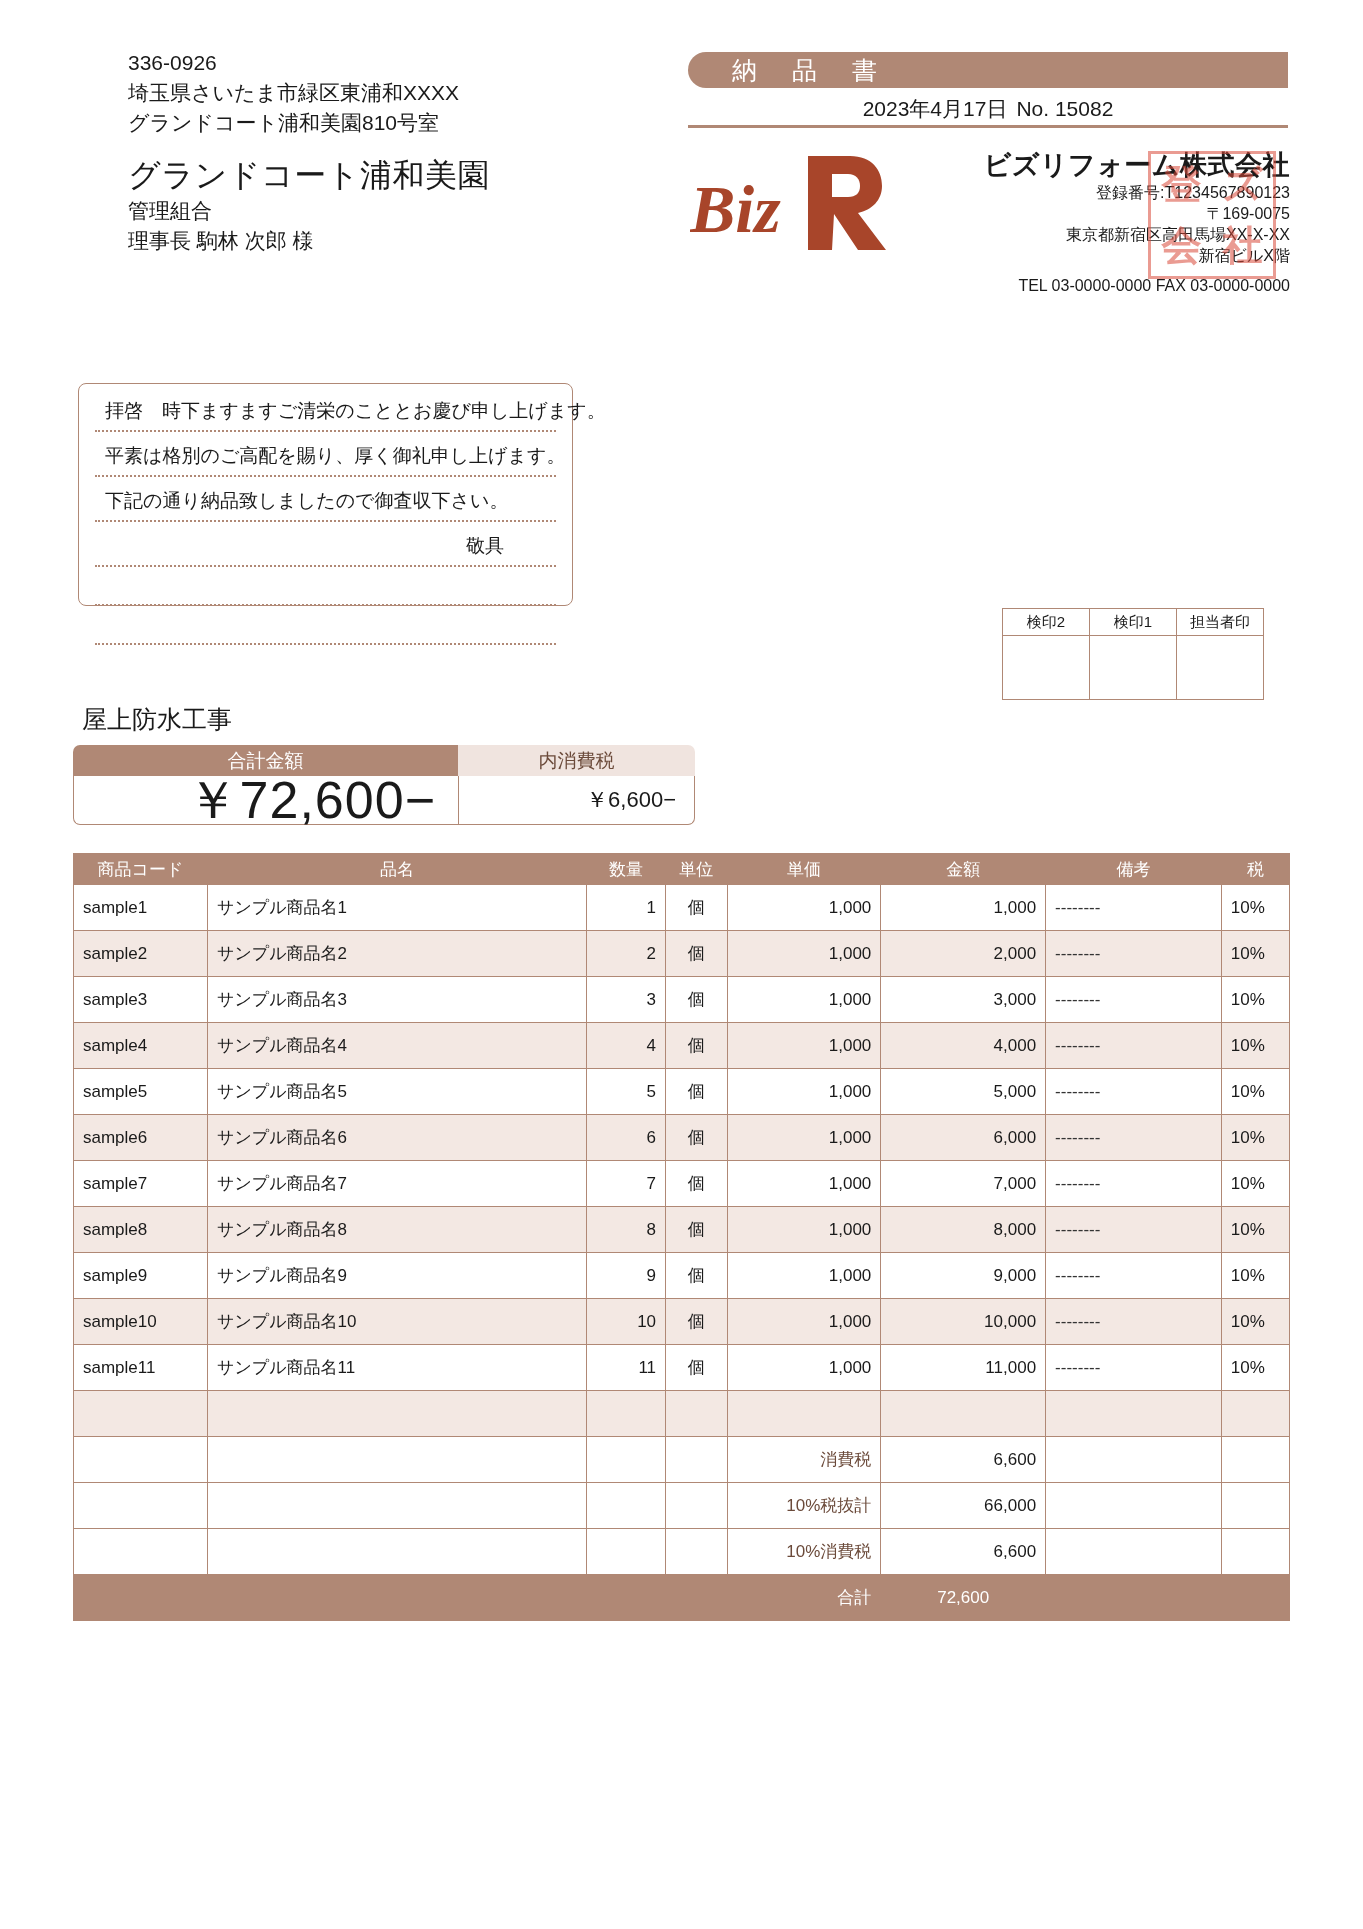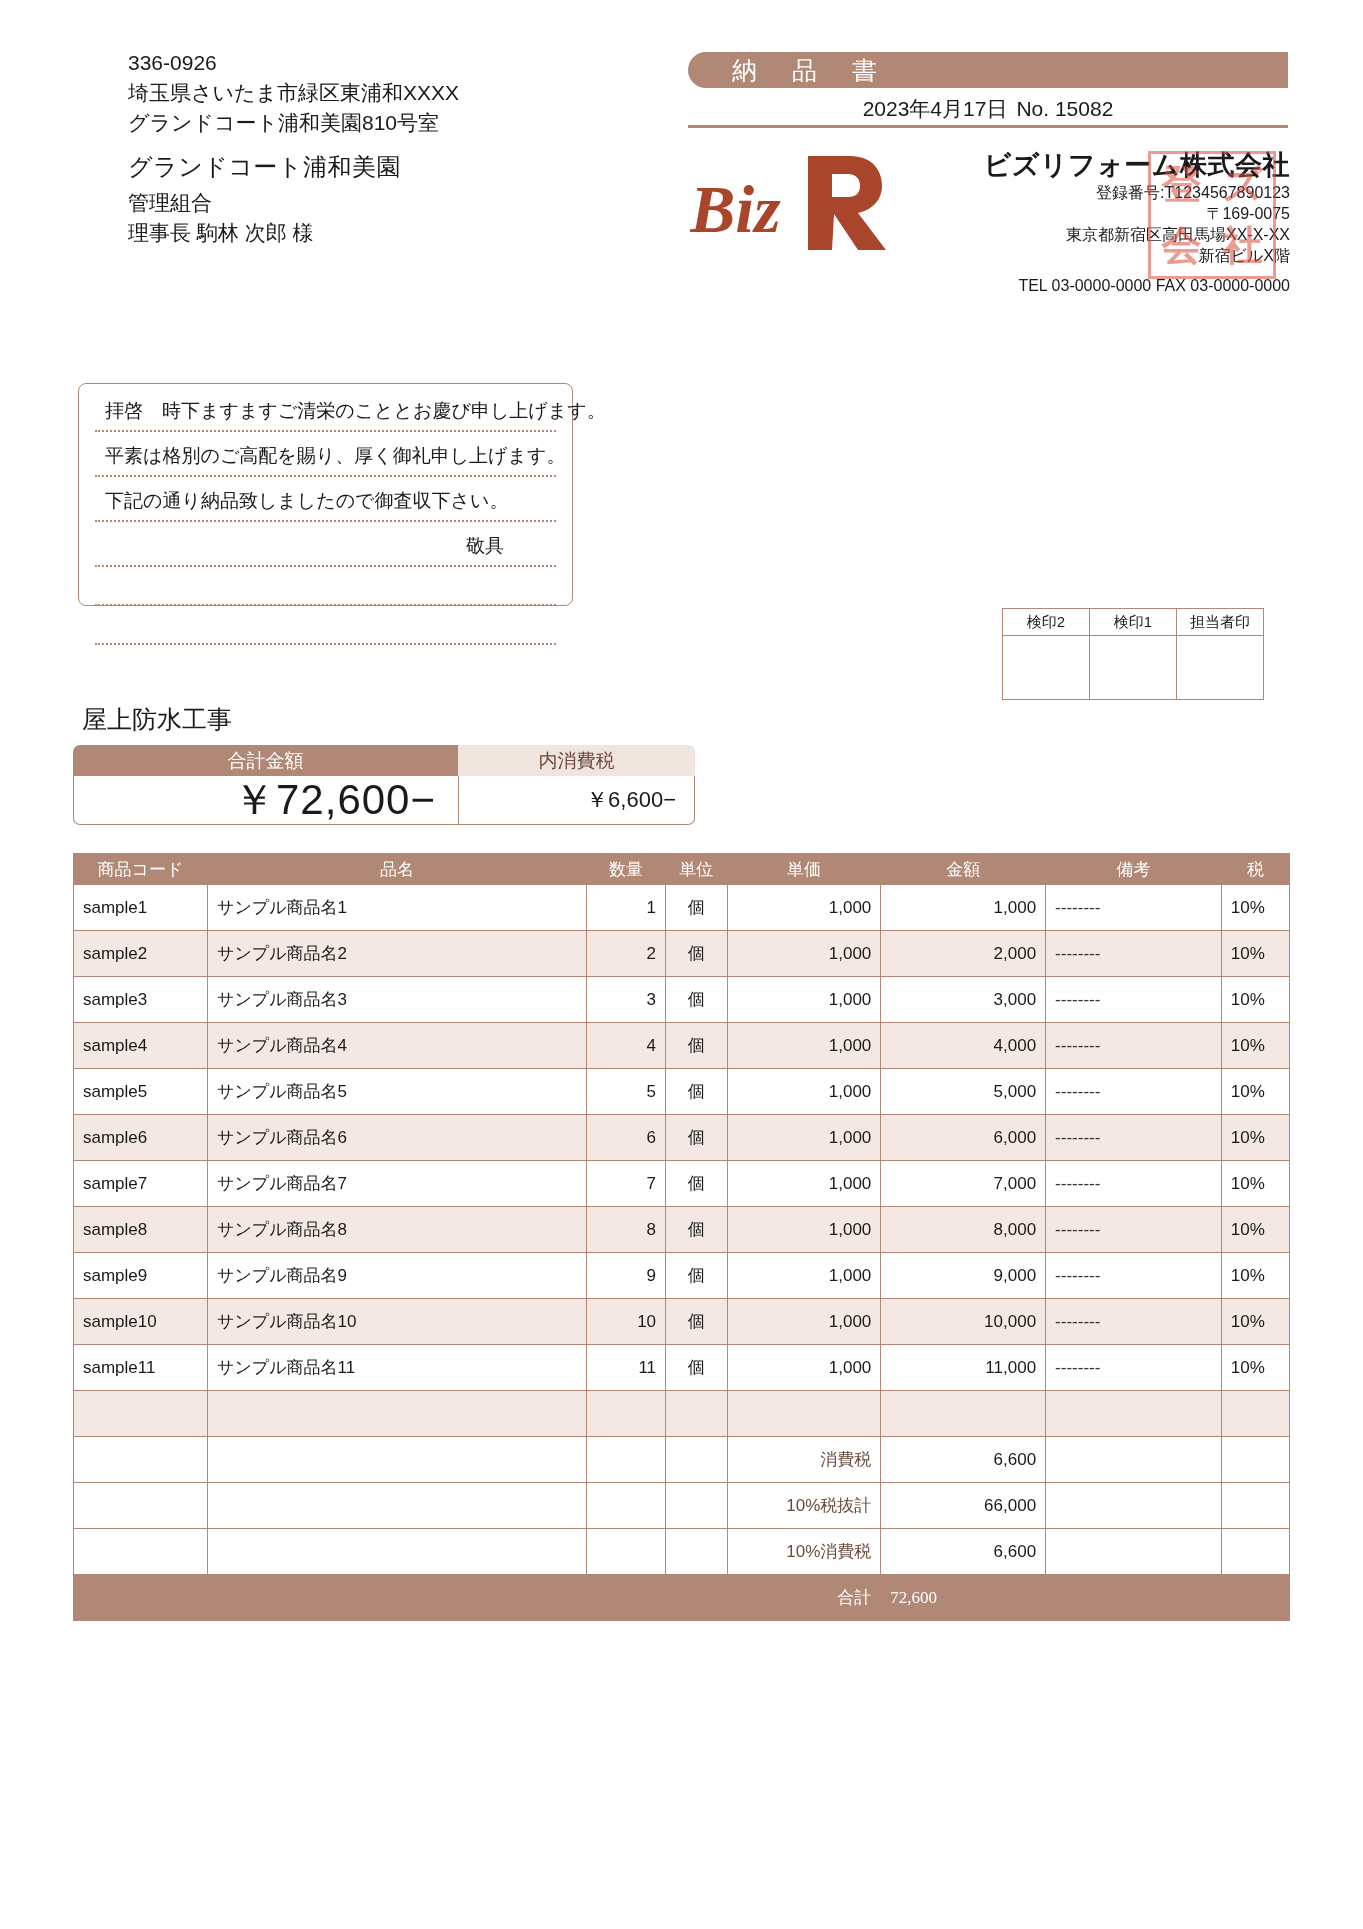--- a/index.html
+++ b/index.html
@@ -22,23 +22,23 @@
   
   .recipient {
     position: absolute;
     left: 128px;
     top: 48px;
     width: 500px;
   }
   .recipient .zip { font-size: 21px; line-height: 30px; }
   .recipient .addr { font-size: 21px; line-height: 30px; }
   .recipient .org-name {
-    font-size: 24px;
+    font-size: 32px;
     line-height: 42px;
-    margin-top: 8px;
+    margin-top: 16px;
     letter-spacing: 0.5px;
   }
   .recipient .org-sub { font-size: 21px; line-height: 30px; }
   .recipient .person { font-size: 21px; line-height: 30px; }
 
   
   .title-bar {
     position: absolute;
     left: 688px;
     top: 52px;
@@ -212,21 +212,21 @@
   }
   .tot-col.main .tot-body {
     border-right: none;
     border-bottom-left-radius: 7px;
     padding-right: 22px;
   }
   .tot-col.tax .tot-body {
     border-bottom-right-radius: 7px;
     padding-right: 18px;
   }
-  .tot-col.main .tot-value { font-size: 42px; line-height: 44px; letter-spacing: 1px; }
+  .tot-col.main .tot-value { font-size: 52px; line-height: 44px; letter-spacing: 1px; }
   .tot-col.tax  .tot-value { font-size: 22px; line-height: 28px; }
 
   
   .items {
     position: absolute;
     left: 73px;
     top: 853px;
     width: 1217px;
     border-collapse: collapse;
     table-layout: fixed;
@@ -267,21 +267,21 @@
     text-align: right;
     color: #6b4a3a;
   }
   .items tbody tr.summary td.val { text-align: right; }
 
   .items tbody tr.grand td {
     background: #b08875;
     color: #ffffff;
   }
   .items tbody tr.grand td.lbl { text-align: right; }
-  .items tbody tr.grand td.val { text-align: left; font-family: Liberation Serif, serif; }
+  .items tbody tr.grand td.val { text-align: center; }
 </style>
 </head>
 <body>
 
 <div class="page">
 
   <div class="recipient">
     <div class="zip">336-0926</div>
     <div class="addr">埼玉県さいたま市緑区東浦和XXXX</div>
     <div class="addr">グランドコート浦和美園810号室</div>

